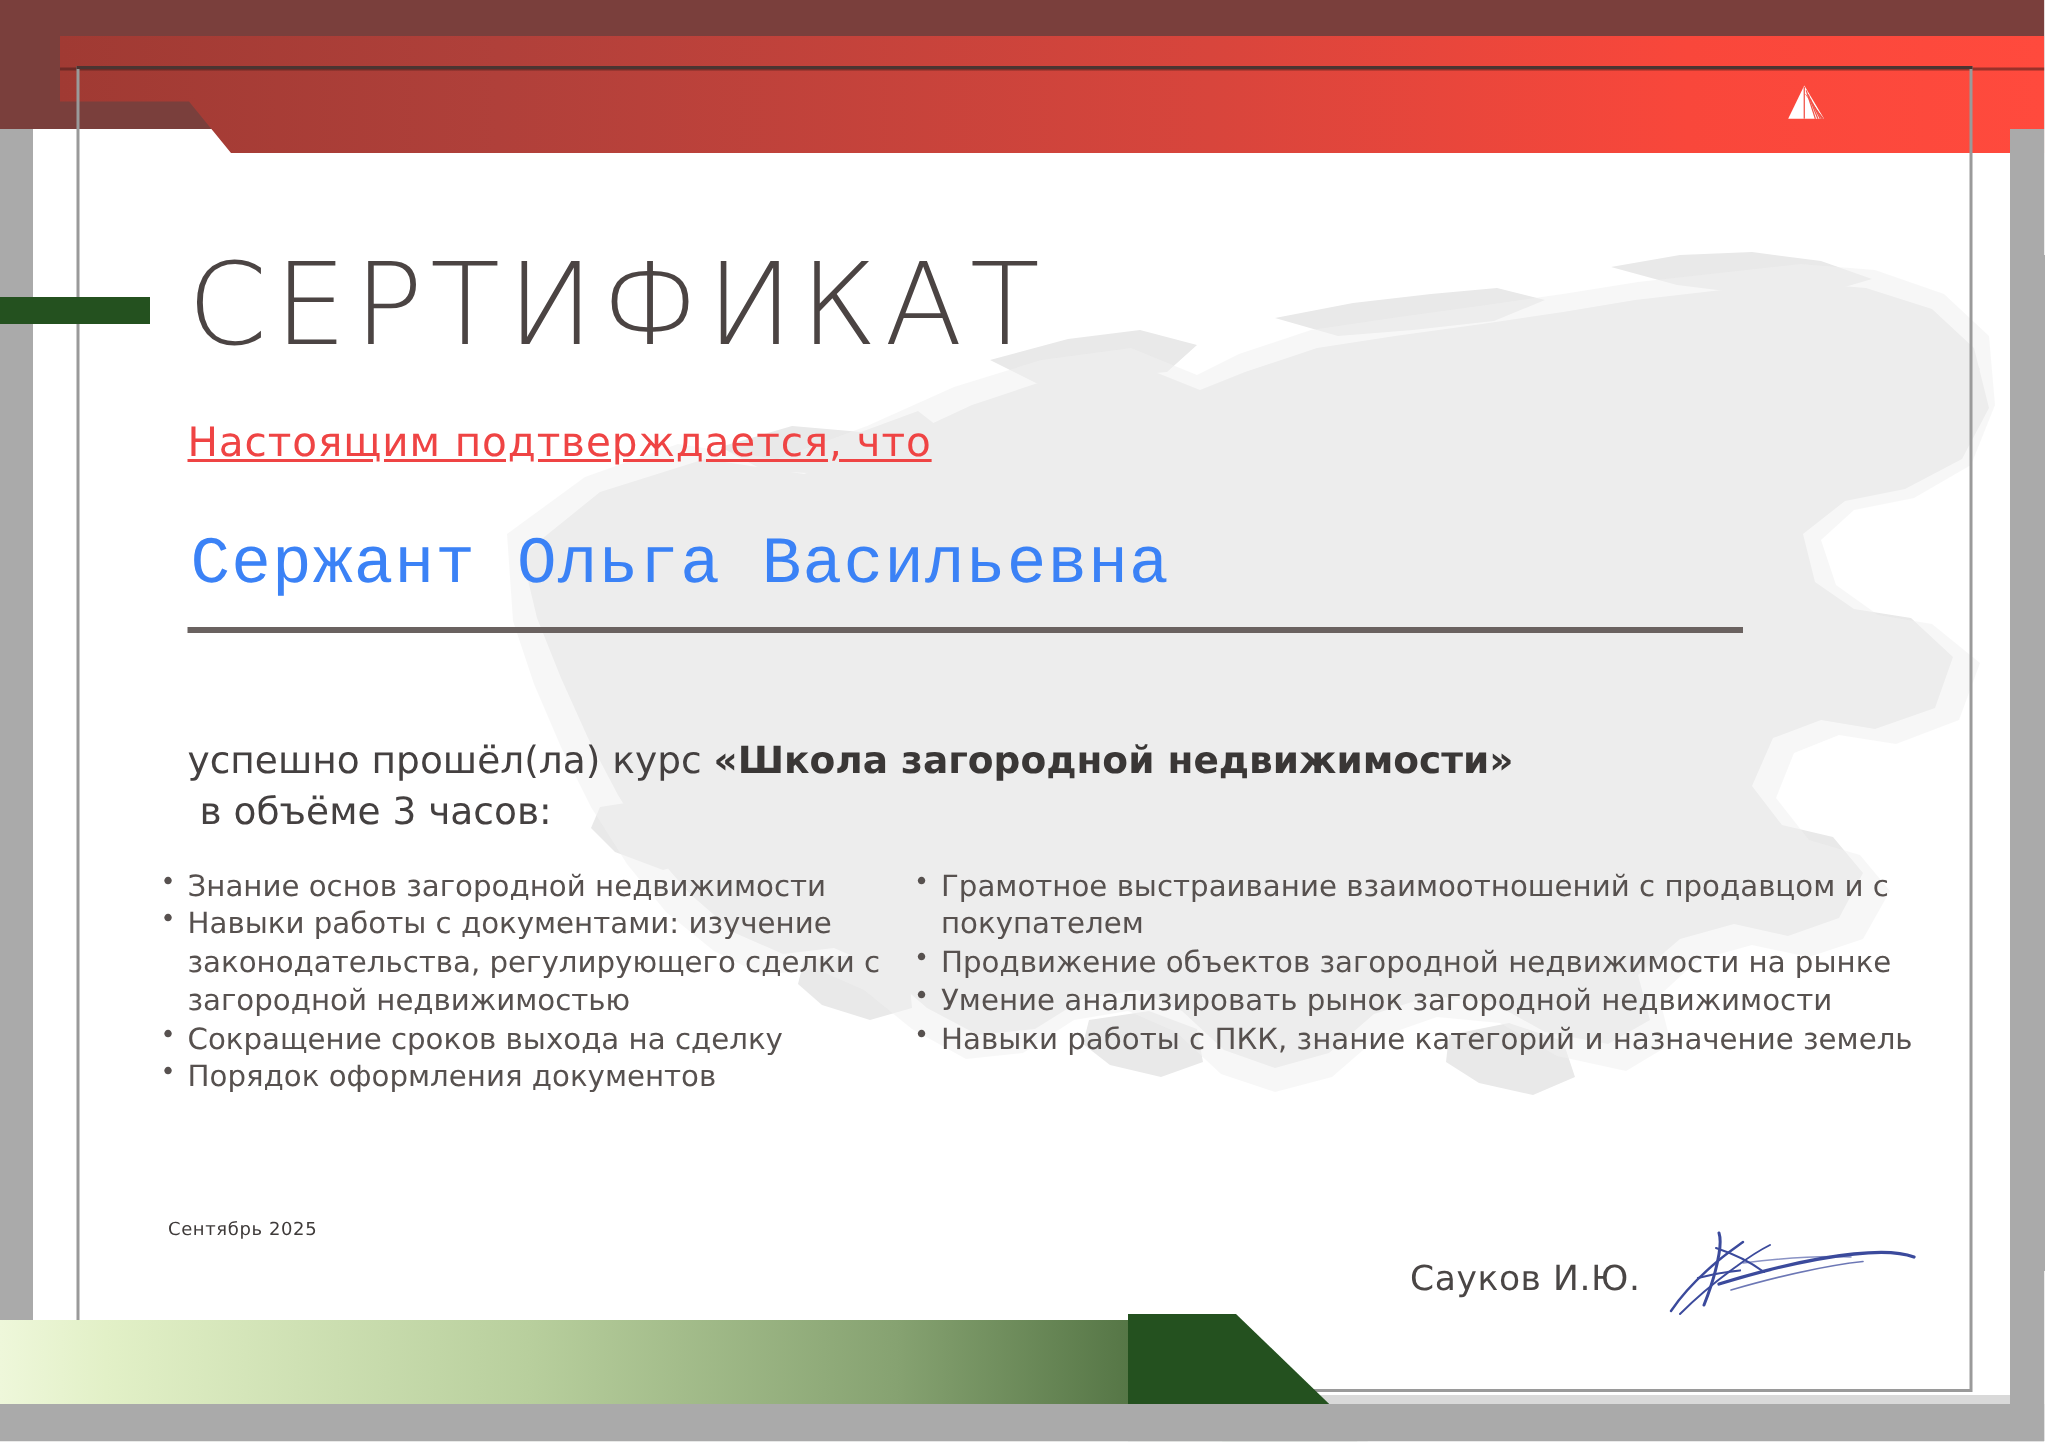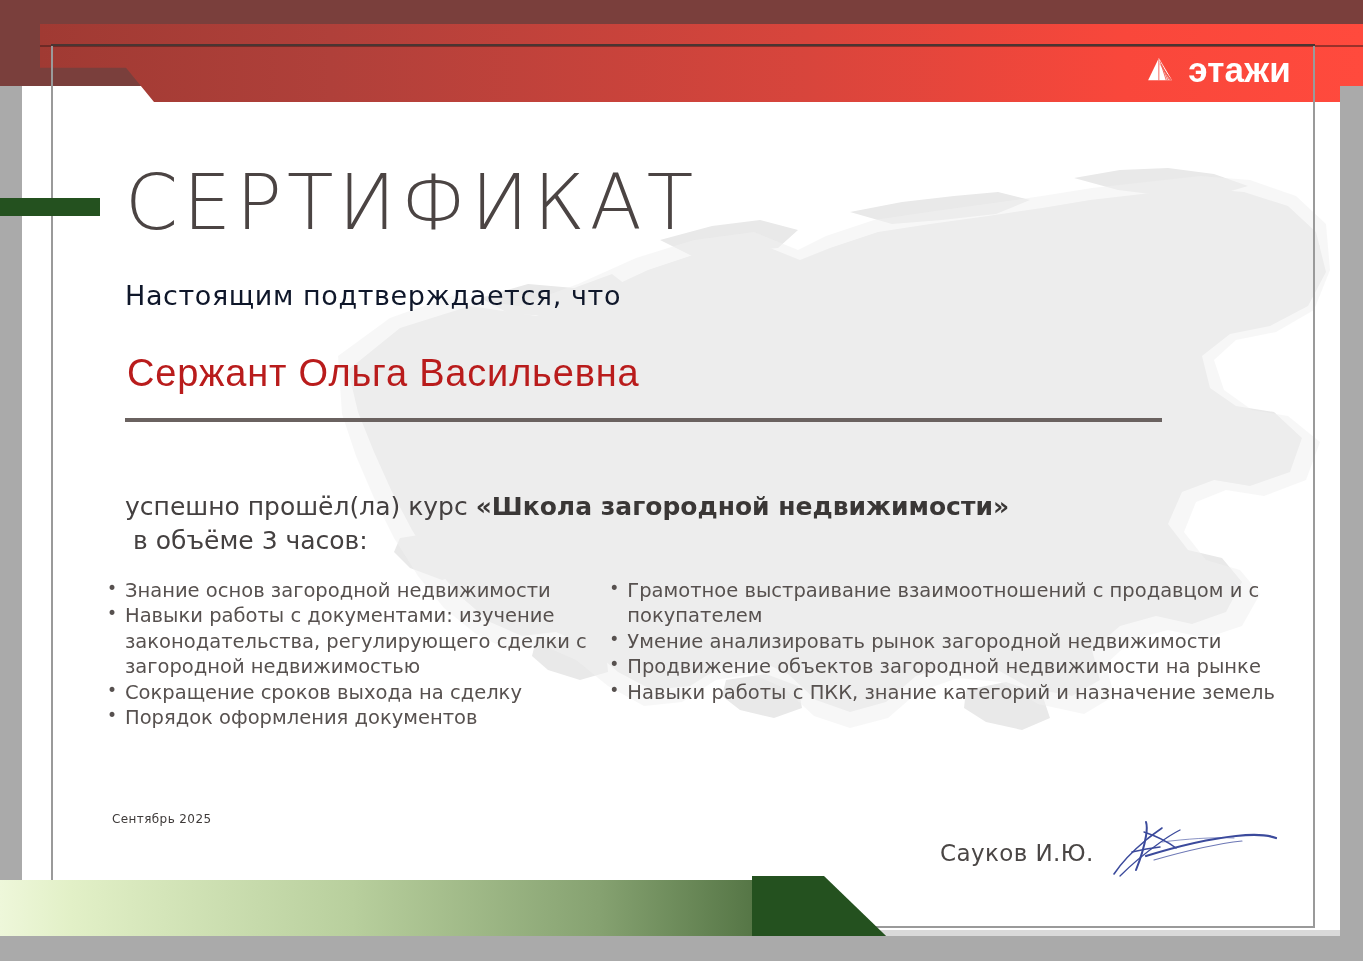--- a/index.html
+++ b/index.html
@@ -172,23 +172,23 @@
     pointer-events: none;
   }
   .map-watermark svg { width: 100%; height: 100%; display: block; }
 
   
   .logo {
     position: absolute;
     right: 72px;
     top: 52px;
     display: flex;
-    align-items: center;
     gap: 11px;
     z-index: 6;
+    flex-direction: column;
   }
   .logo-mark { width: 33px; height: 33px; display: block; }
   .logo-text {
     color: #ffffff;
     font-size: 35px;
     font-weight: bold;
     letter-spacing: 0.2px;
     line-height: 1;
     font-family: "Liberation Sans", sans-serif;
   }
@@ -215,36 +215,37 @@
     letter-spacing: 5px;
     font-family: "DejaVu Sans", sans-serif;
     white-space: nowrap;
   }
 
   .cert-subtitle {
     position: absolute;
     left: 113px;
     top: 280px;
     font-size: 27px;
-    color: #0f172a;
+    color: #ef4444;
     font-weight: 400;
     letter-spacing: 0.6px;
     font-family: "DejaVu Sans", sans-serif;
     white-space: nowrap;
+    text-decoration: underline;
   }
 
   .recipient-name {
     position: absolute;
     left: 115px;
     top: 352px;
-    font-size: 38px;
-    color: #b91c1c;
+    font-size: 44px;
+    color: #3b82f6;
     font-weight: 400;
     letter-spacing: 0.8px;
-    font-family: Liberation Sans, sans-serif;
+    font-family: Liberation Mono, monospace;
     white-space: nowrap;
   }
 
   .name-rule {
     position: absolute;
     left: 113px;
     top: 418px;
     width: 1037px;
     height: 4px;
     background: #6a6260;
@@ -430,22 +431,22 @@
         <ul class="bullet-list">
           <li class="bullet-item">Знание основ загородной недвижимости</li>
           <li class="bullet-item">Навыки работы с документами: изучение законодательства, регулирующего сделки с загородной недвижимостью</li>
           <li class="bullet-item">Сокращение сроков выхода на сделку</li>
           <li class="bullet-item">Порядок оформления документов</li>
         </ul>
       </div>
       <div class="bullet-col right">
         <ul class="bullet-list">
           <li class="bullet-item">Грамотное выстраивание взаимоотношений с продавцом и с покупателем</li>
+          <li class="bullet-item">Продвижение объектов загородной недвижимости на рынке</li>
           <li class="bullet-item">Умение анализировать рынок загородной недвижимости</li>
-          <li class="bullet-item">Продвижение объектов загородной недвижимости на рынке</li>
           <li class="bullet-item">Навыки работы с ПКК, знание категорий и назначение земель</li>
         </ul>
       </div>
     </div>
 
     <div class="issue-date">Сентябрь 2025</div>
 
     <div class="signer-name">Сауков И.Ю.</div>
 
     <div class="signature">

